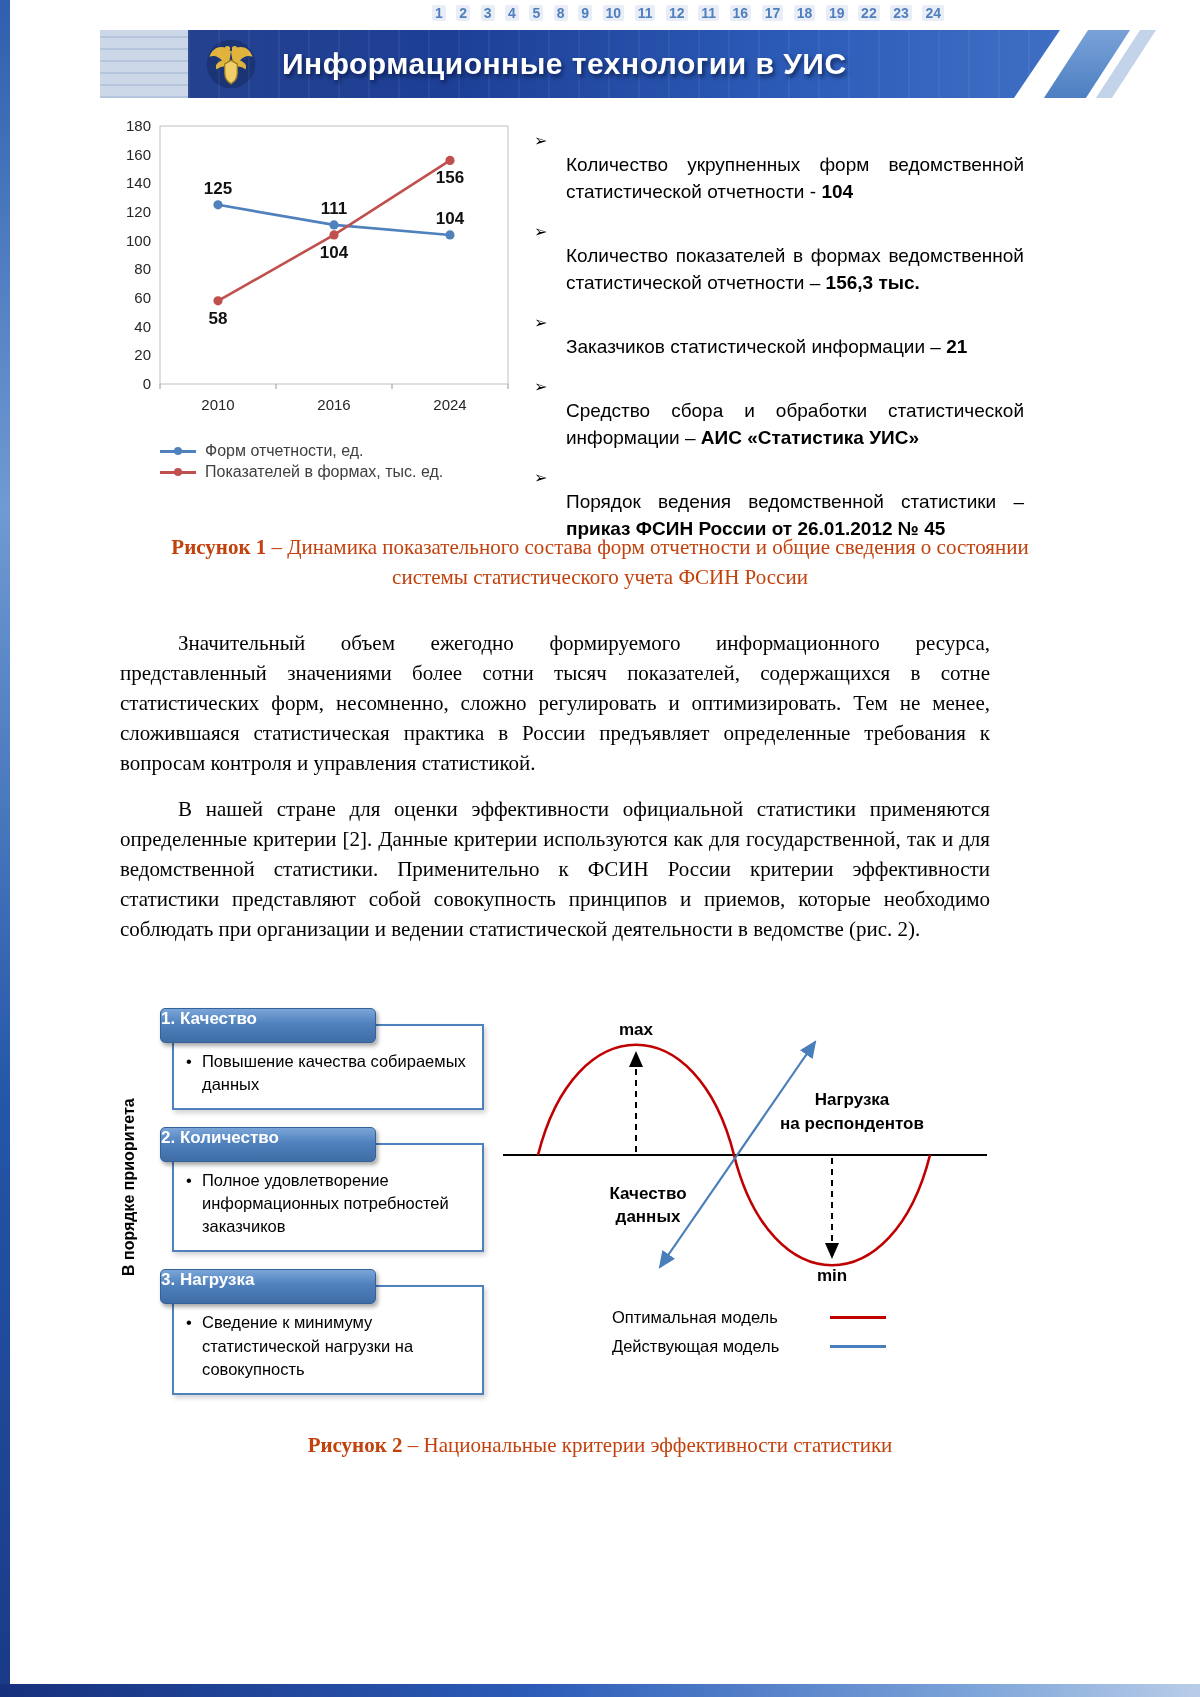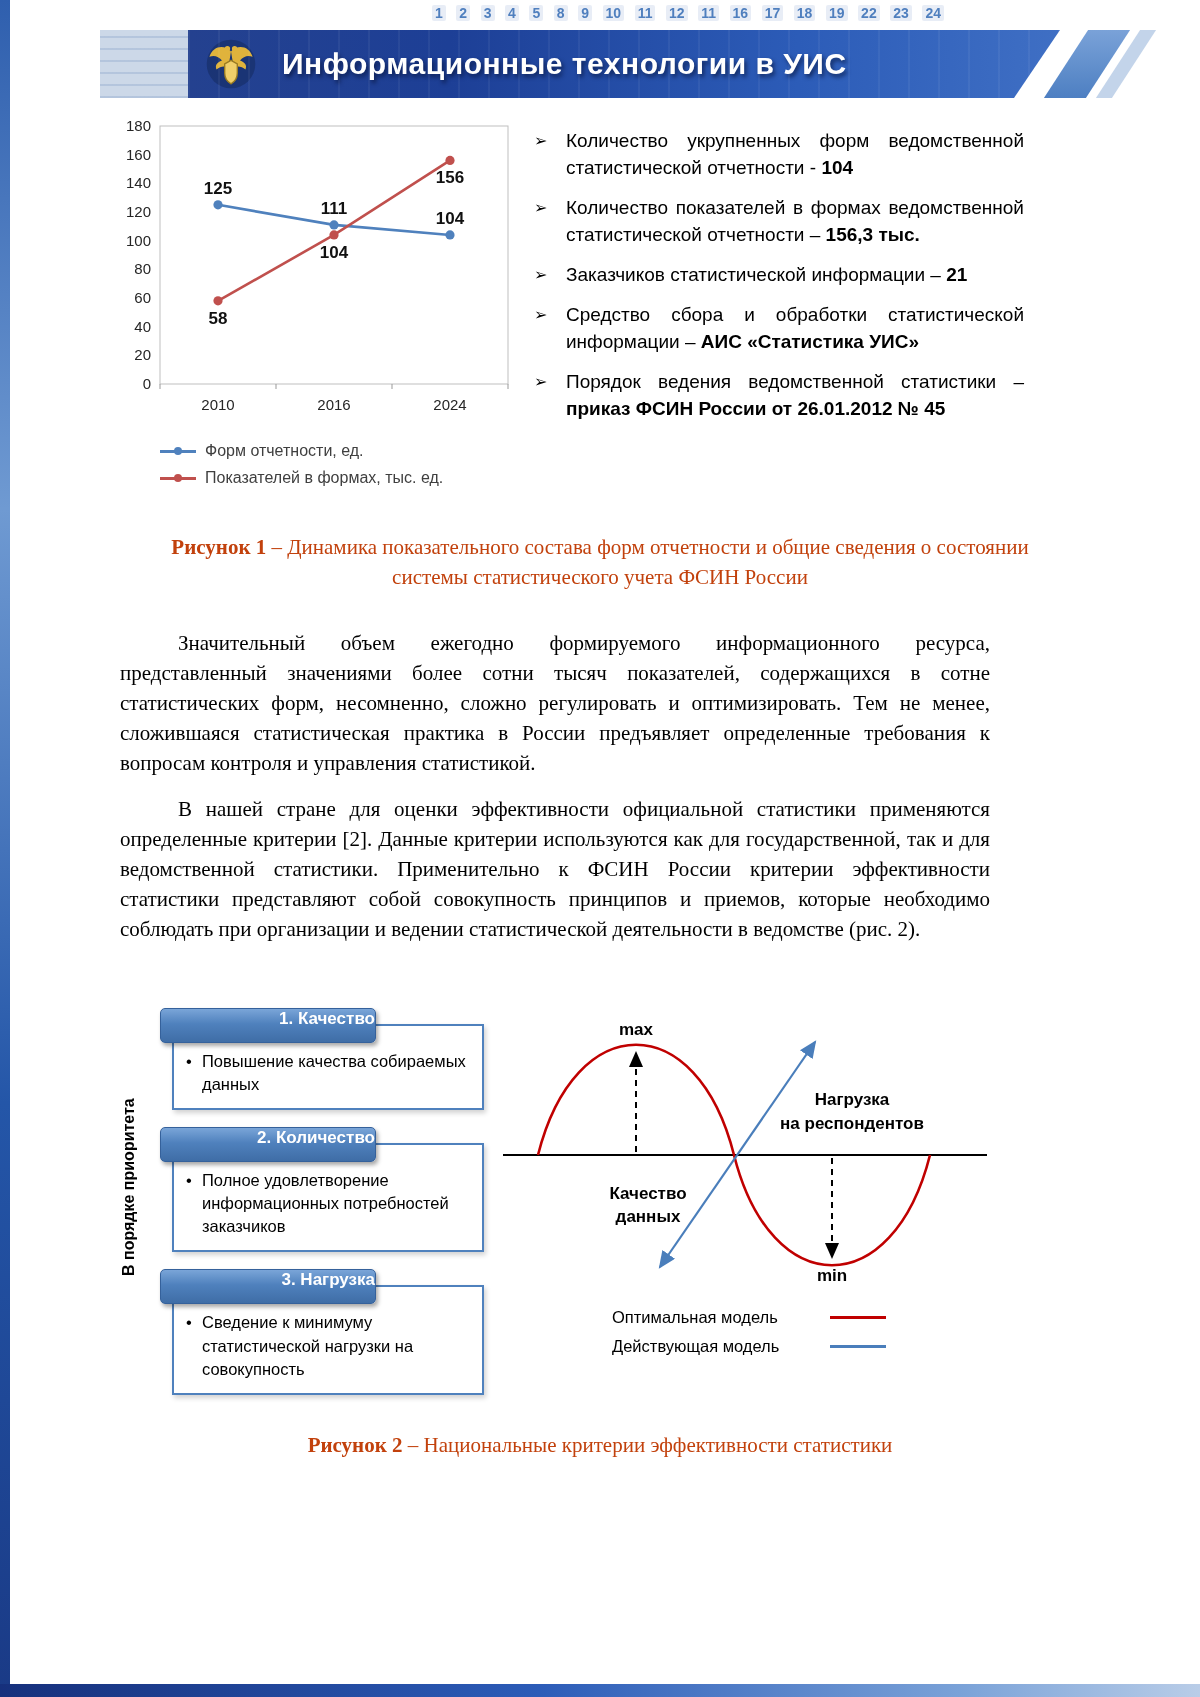--- a/index.html
+++ b/index.html
@@ -28,49 +28,49 @@
   #page-title{margin-left:24px;font:bold 30px "Liberation Sans",sans-serif;color:#fff;letter-spacing:.5px;
               text-shadow:2px 3px 4px rgba(5,15,50,.65);white-space:nowrap;}
   .hdr-stripe{position:absolute;top:30px;height:68px;transform:skewX(-33deg);}
   .hdr-stripe.s1{left:1066px;width:42px;background:linear-gradient(180deg,#7aa2d8,#4d7fc2);}
   .hdr-stripe.s2{left:1118px;width:16px;background:#c3d4ea;}
 
   
   #figure1-chart{position:absolute;left:96px;top:112px;width:424px;}
   .ax{font:15px "Liberation Sans",sans-serif;fill:#262626;}
   .pl{font:bold 17px "Liberation Sans",sans-serif;fill:#111;}
-  #chart-legend{margin:14px 0 0 64px;display:flex;flex-direction:column;gap:9px;}
+  #chart-legend{margin:14px 0 0 64px;display:flex;flex-direction:column;gap:3px;}
   .legend-row{display:flex;align-items:center;font:16px "Liberation Sans",sans-serif;color:#3f3f3f;}
   .legend-swatch{width:36px;height:3px;position:relative;margin-right:9px;flex:none;}
   .legend-dot{position:absolute;left:14px;top:-2.5px;width:8px;height:8px;border-radius:50%;display:block;}
 
   
   #bullets-root{position:absolute;left:534px;top:128px;width:490px;}
   .bullet{display:flex;margin-bottom:13px;font:19px/1.42 "Liberation Sans",sans-serif;color:#000;}
   .bullet-marker{flex:none;width:32px;font-size:16px;padding-top:2px;}
-  .bullet-text{flex:1;text-align:justify;}
+  .bullet-text{flex:1;text-align:justify;margin-top:24px;}
   .bullet.no-marker{padding-left:32px;margin-top:-2px;}
   .b{font-weight:bold;}
 
   
   .caption{position:absolute;left:150px;width:900px;text-align:center;
            font:21px/1.45 "Liberation Serif",serif;color:#c2410c;}
   #caption1{top:532px;}
   #caption2{top:1430px;}
   #body-root{position:absolute;left:104px;top:612px;width:902px;text-align:justify;
              font:21px/30px "Liberation Serif",serif;color:#000;}
   #body-root p{margin:16px;text-indent:58px;}
 
   
   #side-label{position:absolute;left:120px;top:1008px;height:358px;width:26px;
               writing-mode:vertical-rl;transform:rotate(180deg);text-align:center;
               font:bold 16px "Liberation Sans",sans-serif;color:#000;}
   #priorities-root{position:absolute;left:172px;top:1008px;width:312px;}
   .prio-group{position:relative;padding-top:16px;margin-bottom:17px;}
-  .prio-header{position:absolute;top:0;left:-12px;width:214px;height:33px;line-height:33px;text-align:right;
+  .prio-header{position:absolute;top:0;left:-12px;width:214px;height:33px;line-height:33px;text-align:left;
                color:#fff;font:bold 17px "Liberation Sans",sans-serif;z-index:2;
                background:linear-gradient(180deg,#7aa5d8 0%,#4f81bd 45%,#3f6da6 100%);
                border:1px solid #35619b;border-radius:5px;box-shadow:2px 3px 4px rgba(0,0,0,.35);}
   .prio-box{border:2px solid #4f81bd;background:#fff;padding:24px 10px 12px 12px;
             box-shadow:2px 3px 5px rgba(0,0,0,.18);}
   .prio-item{display:flex;font:16.5px/1.4 "Liberation Sans",sans-serif;color:#000;}
   .prio-dot{width:16px;flex:none;}
 
   #sine-wrap{position:absolute;left:500px;top:1005px;width:490px;height:310px;}
   .axisline{stroke:#000;stroke-width:2;}

